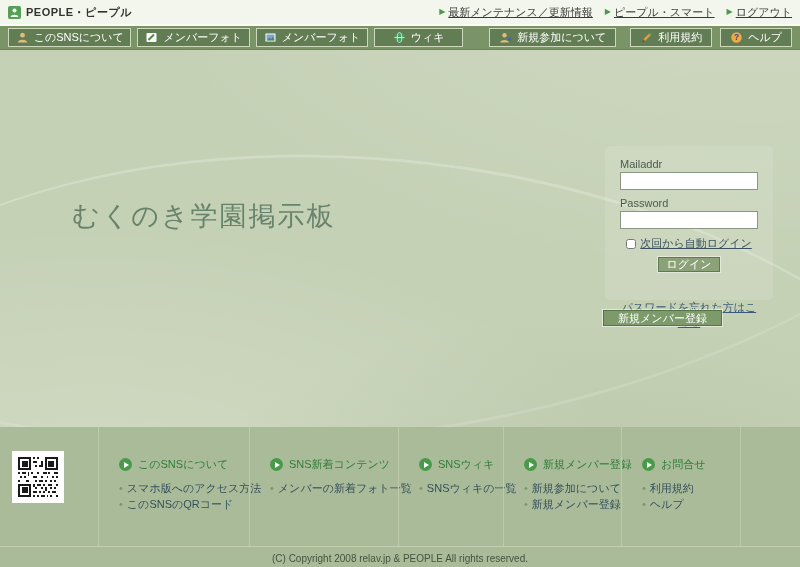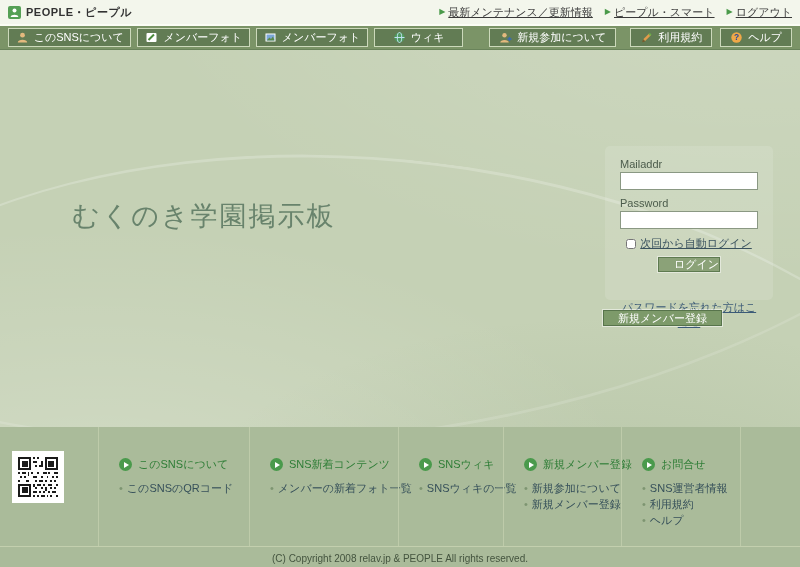--- a/index.html
+++ b/index.html
@@ -66,21 +66,21 @@
   .text-input {
     width:138px; height:18px; border:1px solid #8a9883; background:#ffffff;
     margin-bottom:7px; font-size:11px; padding:0 3px; display:block;
   }
   .auto-row { display:flex; align-items:center; justify-content:center; gap:4px; margin:3px 0 6px 0; }
   .auto-row input { width:10px; height:10px; }
   .auto-label { font-size:11px; color:#3a525e; text-decoration:underline; cursor:pointer; }
   .login-btn {
     display:block; margin:0 auto; width:62px; height:15px; line-height:13px;
     background:#8ba278; border:1px solid #5e7a50; box-shadow:0 0 0 1px rgba(255,255,255,.45);
-    color:#ffffff; font-size:11px; text-align:right; cursor:pointer; font-family:inherit; padding:0;
+    color:#ffffff; font-size:11px; text-align:center; cursor:pointer; font-family:inherit; padding:0;
   }
   .forgot-link {
     display:block; text-align:center; margin-top:28px; font-size:11px;
     color:#3b5a77; text-decoration:underline; cursor:pointer;
   }
   .register-btn {
     position:absolute; left:603px; top:260px; width:119px; height:16px; line-height:14px;
     background:#7d9a6a; border:1px solid #57744b; box-shadow:0 0 0 1px rgba(255,255,255,.5);
     color:#ffffff; font-size:11px; text-align:center; cursor:pointer; font-family:inherit; padding:0;
   }
@@ -253,20 +253,21 @@
         </g>
       </svg>
     </div>
   </div>
 
   <div class="fcol c1">
     <div class="fhead">
       <span class="play-icon"></span>
       <span>このSNSについて</span>
     </div>
+    <div class="fitem"><span class="dot">•</span><span>スマホ版へのアクセス方法</span></div>
     <div class="fitem"><span class="dot">•</span><span>このSNSのQRコード</span></div>
   </div>
 
   <div class="fcol c2">
     <div class="fhead">
       <span class="play-icon"></span>
       <span>SNS新着コンテンツ</span>
     </div>
     <div class="fitem"><span class="dot">•</span><span>メンバーの新着フォト一覧</span></div>
   </div>
@@ -286,21 +287,20 @@
     </div>
     <div class="fitem"><span class="dot">•</span><span>新規参加について</span></div>
     <div class="fitem"><span class="dot">•</span><span>新規メンバー登録</span></div>
   </div>
 
   <div class="fcol c5">
     <div class="fhead">
       <span class="play-icon"></span>
       <span>お問合せ</span>
     </div>
-    <div class="fitem"><span class="dot">•</span><span>SNS運営者情報</span></div>
     <div class="fitem"><span class="dot">•</span><span>利用規約</span></div>
     <div class="fitem"><span class="dot">•</span><span>ヘルプ</span></div>
   </div>
 </div>
 
 <div class="copybar">
   <span>(C) Copyright 2008 relav.jp &amp; PEOPLE All rights reserved.</span>
 </div>
 
 </body></html>

